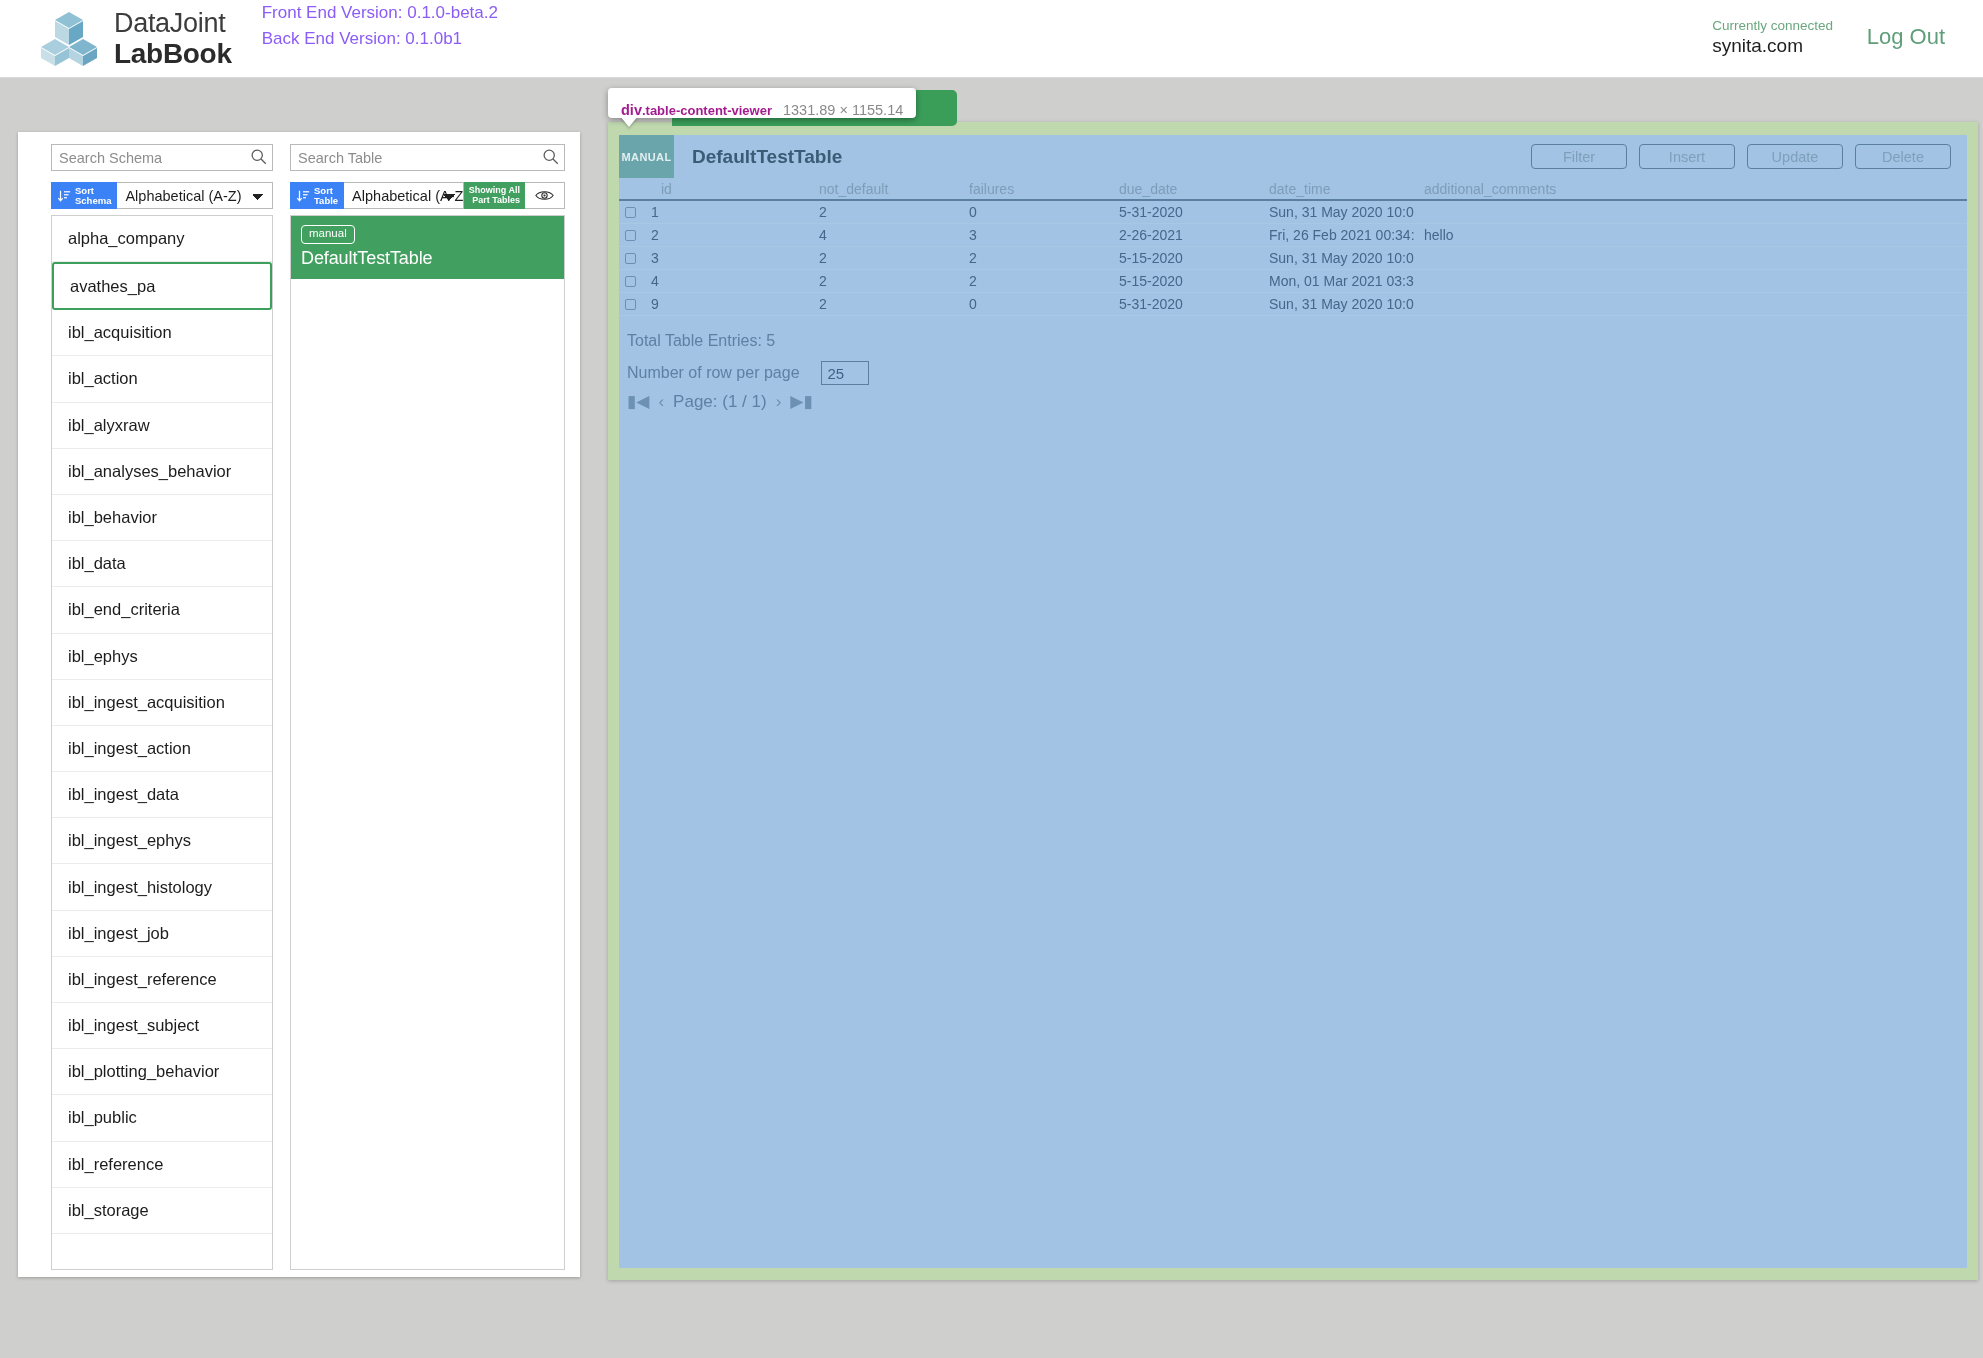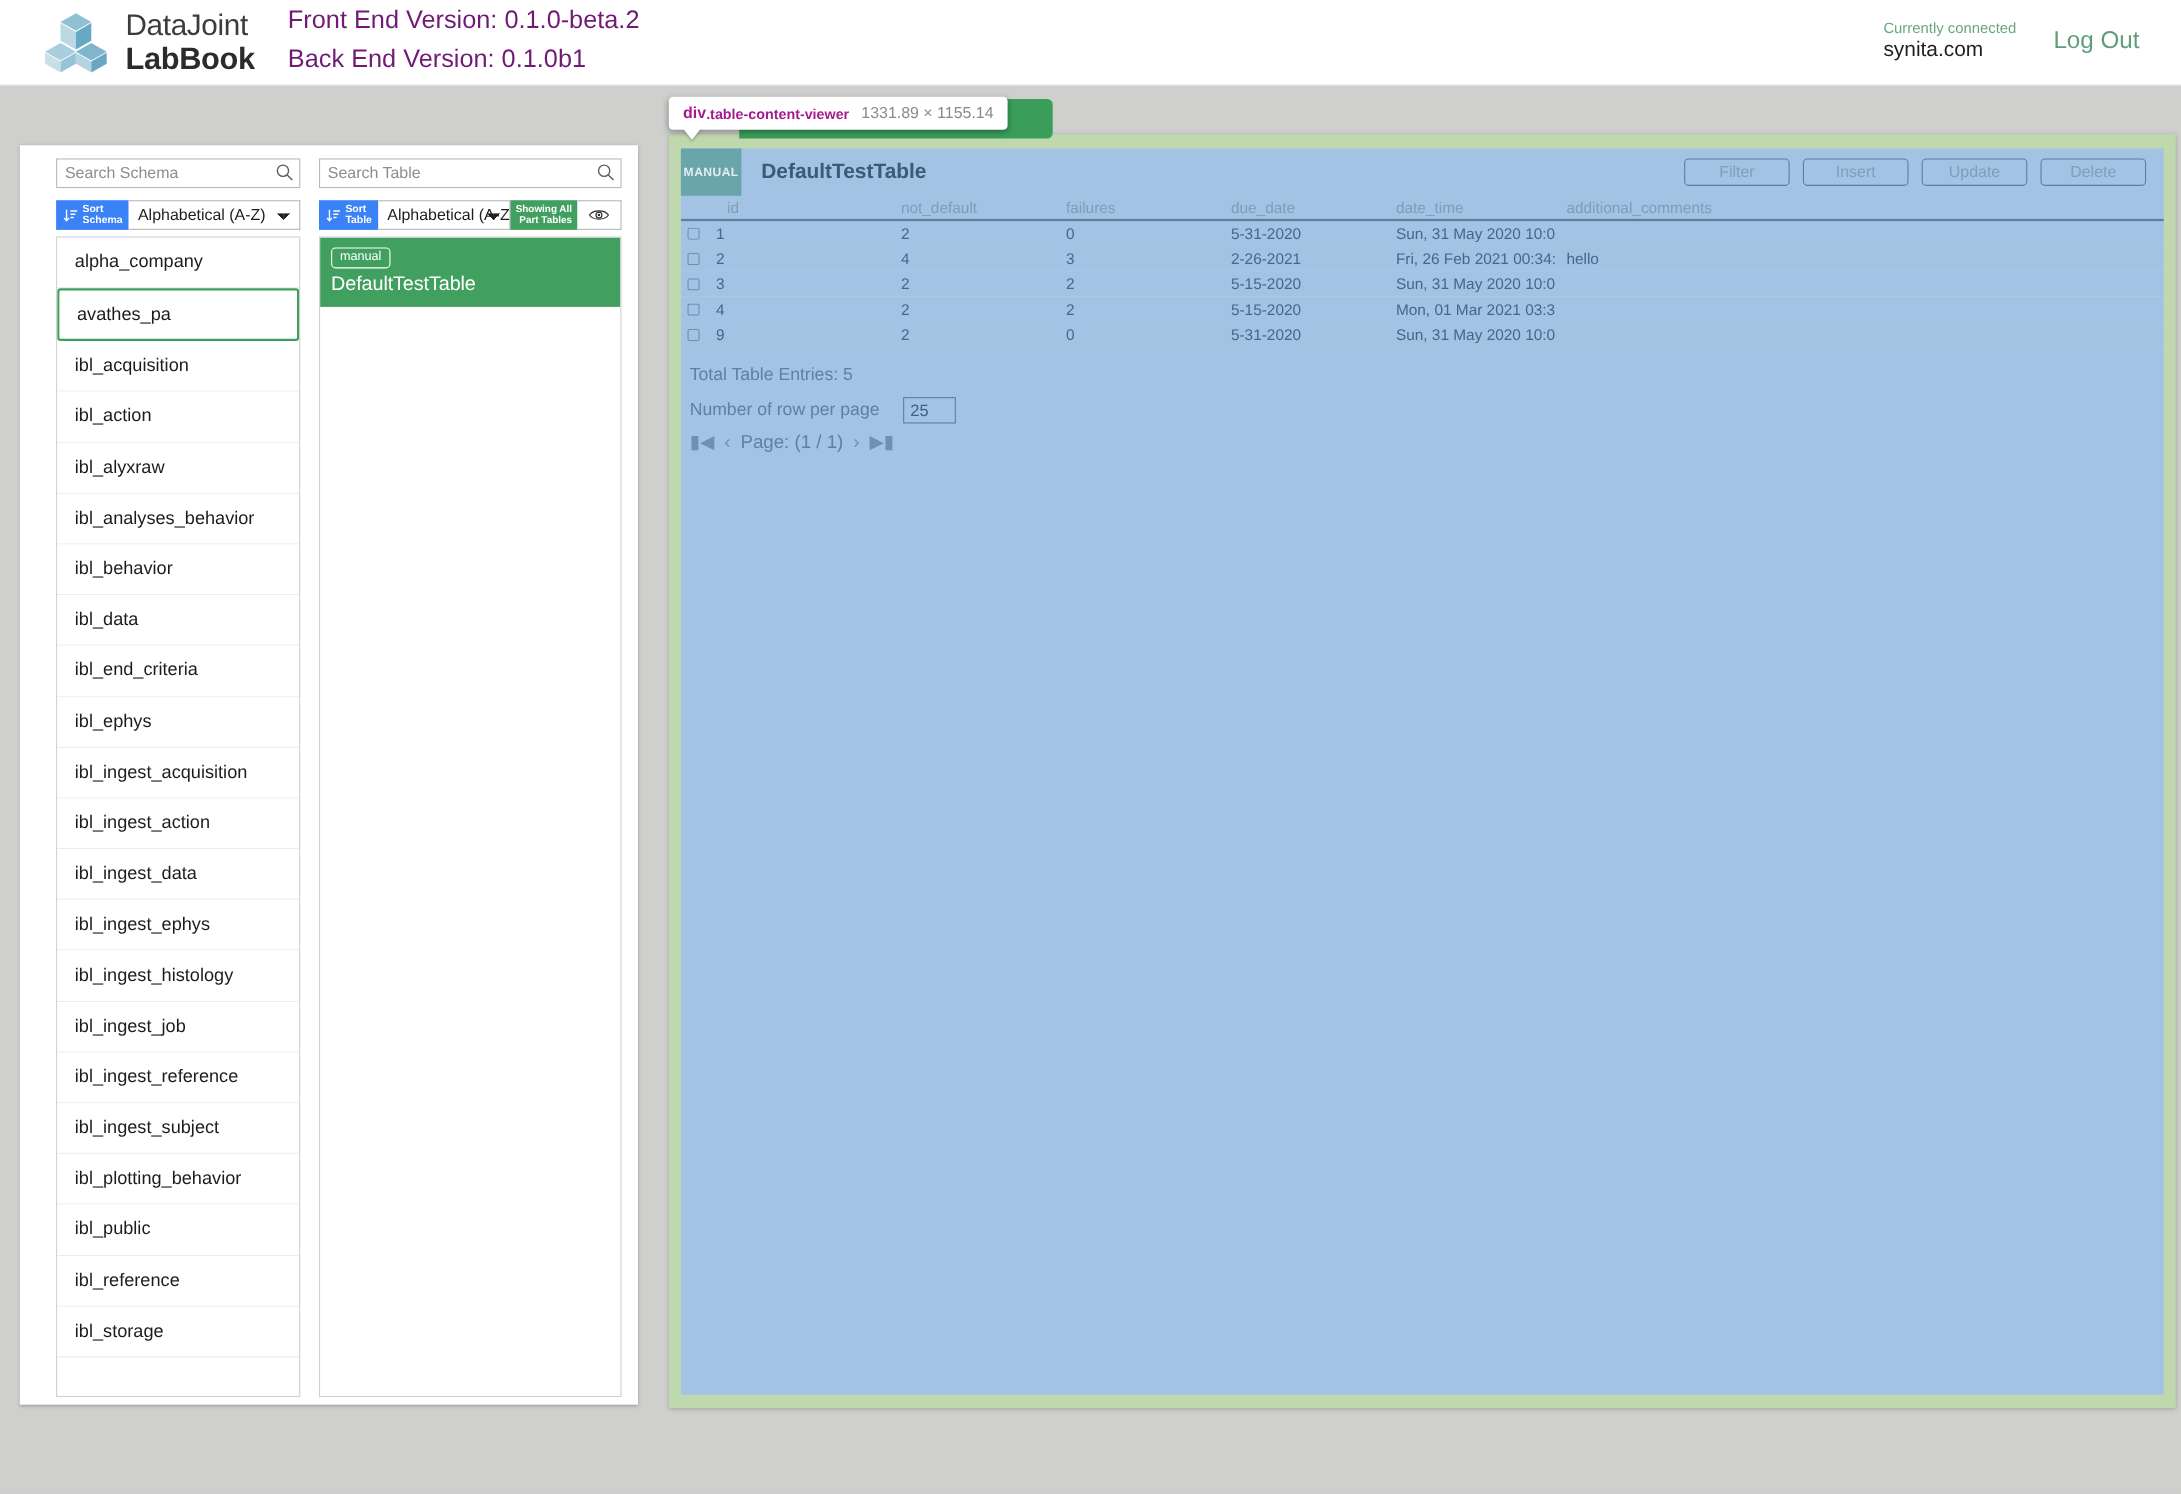--- a/index.html
+++ b/index.html
@@ -24,21 +24,21 @@
   .logo-text { margin-left: 14px; line-height: 1; }
   .logo-text .l1 {
     font-size: 27px; color: #3c3c3c; letter-spacing: -0.3px;
     font-weight: 400;
   }
   .logo-text .l2 {
     font-size: 28px; color: #2b2b2b; font-weight: bold;
     letter-spacing: -0.3px; margin-top: 3px;
   }
   .versions { margin-left: 30px; line-height: 1.55; }
-  .versions div { font-size: 23px; color: #701a75; }
+  .versions div { font-size: 17px; color: #8b5cf6; }
 
   .conn-block {
     position: absolute; right: 150px; top: 18px; text-align: left;
   }
   .conn-label { font-size: 13.5px; color: #6aa77e; }
   .conn-host { font-size: 19px; color: #1f1f1f; margin-top: 2px; }
   .logout-btn {
     position: absolute; right: 30px; top: 20px;
     font-size: 22px; color: #5f9e79; cursor: pointer;
     background: none; border: none; padding: 4px 8px;
@@ -155,21 +155,21 @@
     background: #bfd8ae;          
     box-shadow: 0 1px 4px rgba(0,0,0,0.22);
   }
   .inspect-tooltip {
     position: absolute;
     left: 608px; top: 88px;
     height: 30px;
     background: #ffffff;
     border-radius: 4px;
     box-shadow: 0 2px 6px rgba(0,0,0,0.35);
-    display: flex; align-items: center;
+    display: flex; align-items: flex-end;
     padding: 0 13px;
     white-space: nowrap;
     z-index: 40;
   }
   .inspect-tooltip .sel-tag { font-size: 14.5px; color: #a41b8f; font-weight: bold; }
   .inspect-tooltip .sel-el  { font-size: 13px; color: #a41b8f; font-weight: bold; }
   .inspect-tooltip .sel-dim { font-size: 14.5px; color: #8a8a8a; margin-left: 11px; }
   .tooltip-arrow {
     position: absolute; left: 620px; top: 116px;
     width: 0; height: 0;

